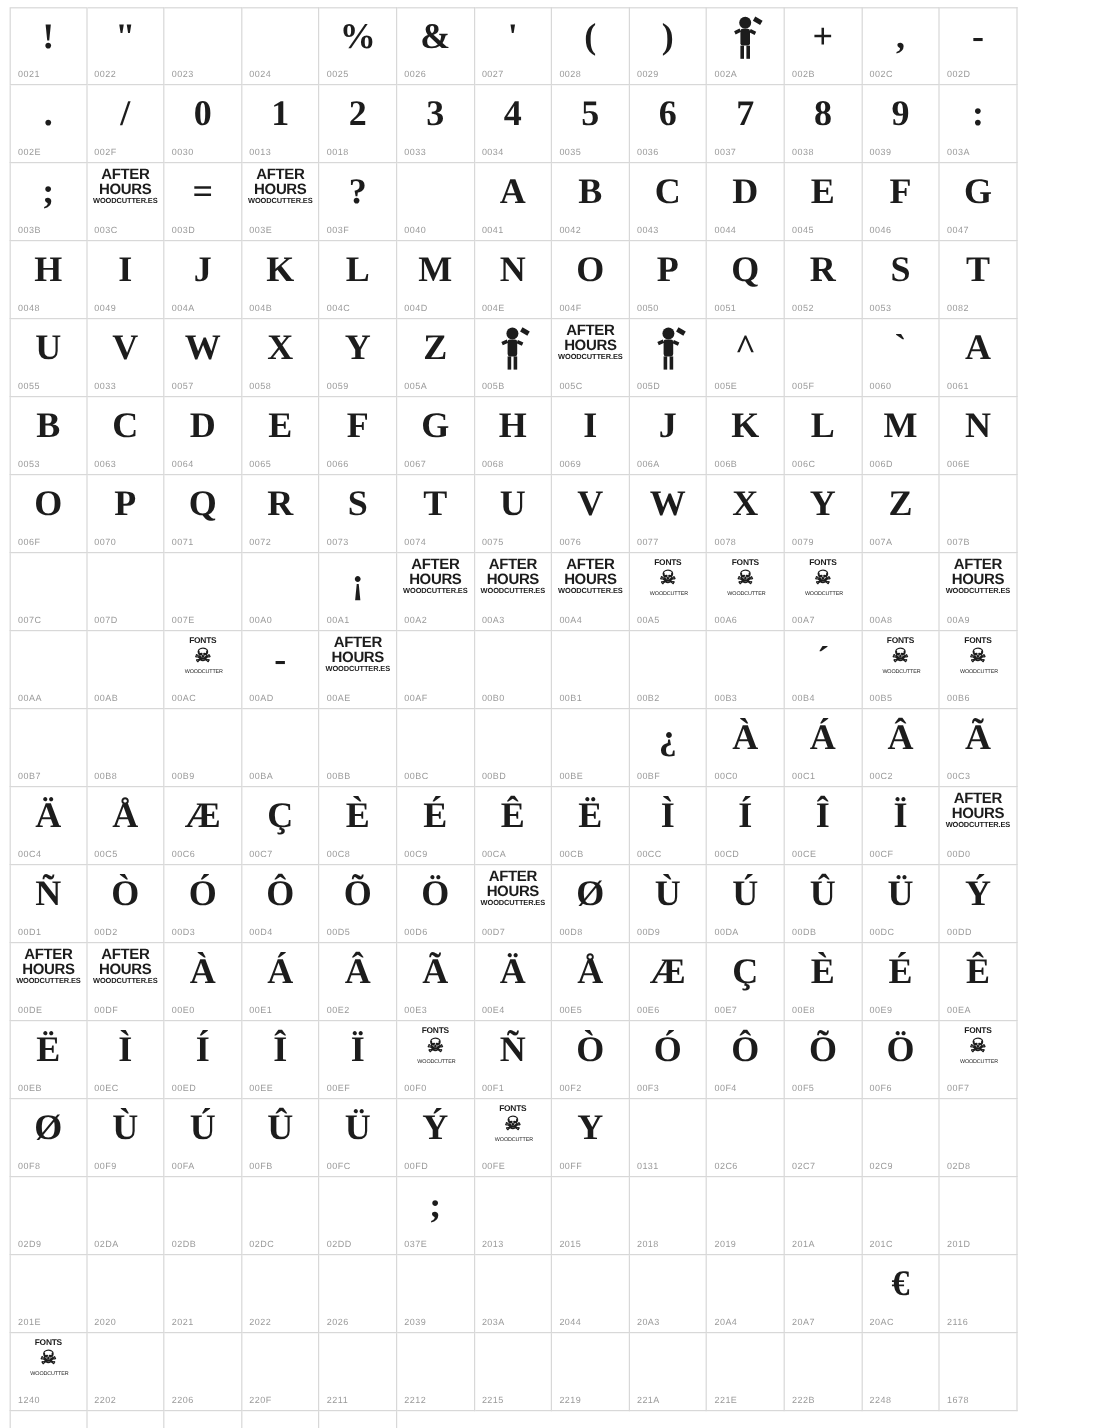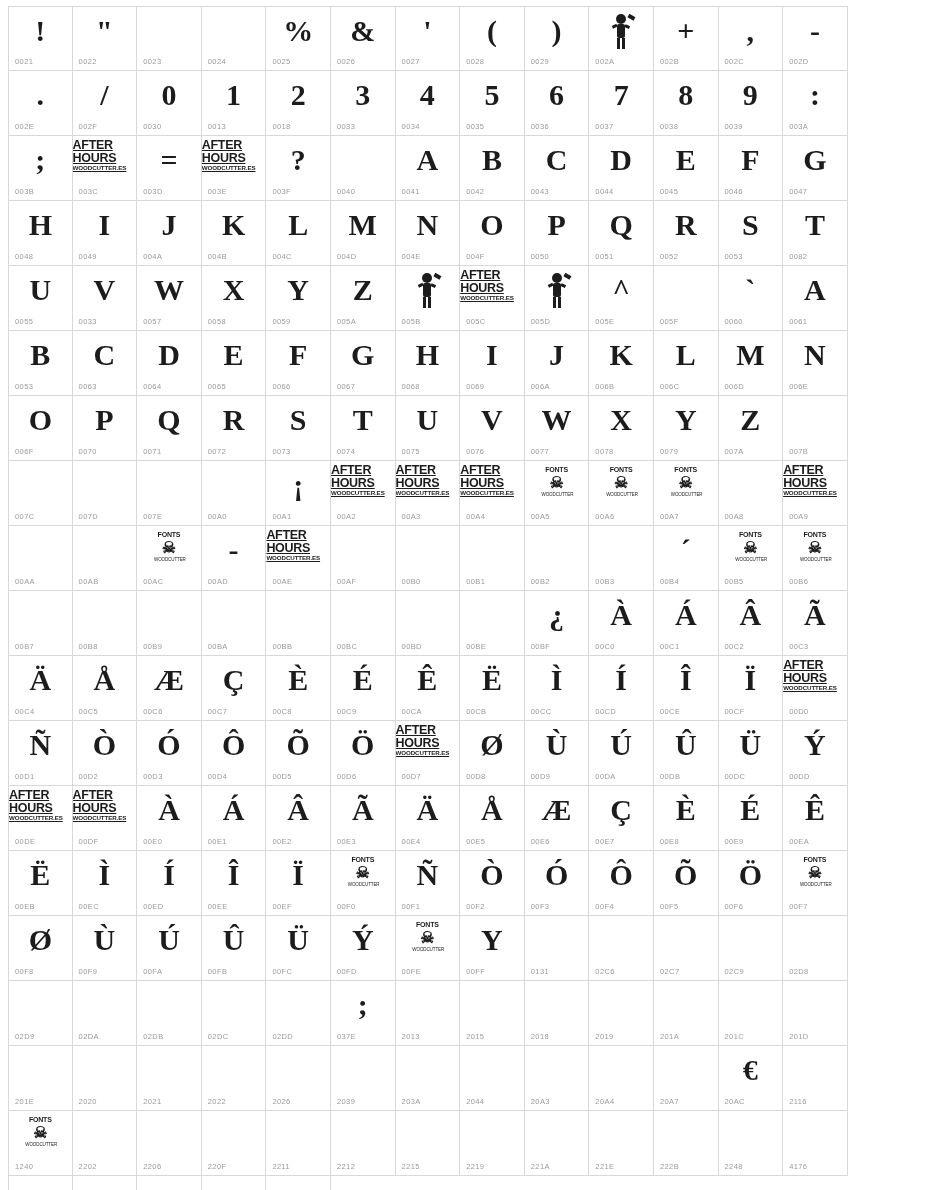--- a/index.html
+++ b/index.html
@@ -56,24 +56,23 @@
     font-size: 7.5px;
     color: #9a9a9a;
     letter-spacing: 0.4px;
   }
   
   .logo {
     position: absolute;
     left: 0;
     right: 0;
     top: 3px;
-    text-align: left;
+    text-align: center;
     line-height: 1;
     color: #1c1c1c;
-    text-decoration: underline;
   }
   .logo .l1, .logo .l2 {
     display: block;
     font-family: "Liberation Sans", sans-serif;
     font-weight: bold;
     font-size: 12.5px;
     letter-spacing: -0.3px;
   }
   .logo .l3 {
     display: block;
@@ -1113,20 +1112,20 @@
     <div class="cell">
       <div class="code">221E</div>
     </div>
     <div class="cell">
       <div class="code">222B</div>
     </div>
     <div class="cell">
       <div class="code">2248</div>
     </div>
     <div class="cell">
-      <div class="code">4176</div>
+      <div class="code">1678</div>
     </div>
     <div class="cell"></div>
     <div class="cell"></div>
     <div class="cell"></div>
     <div class="cell"></div>
     <div class="cell"></div>
   </div>
 
 </body></html>

